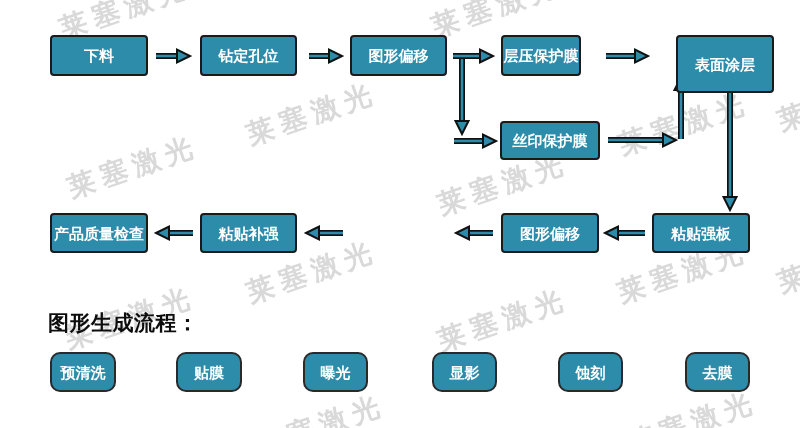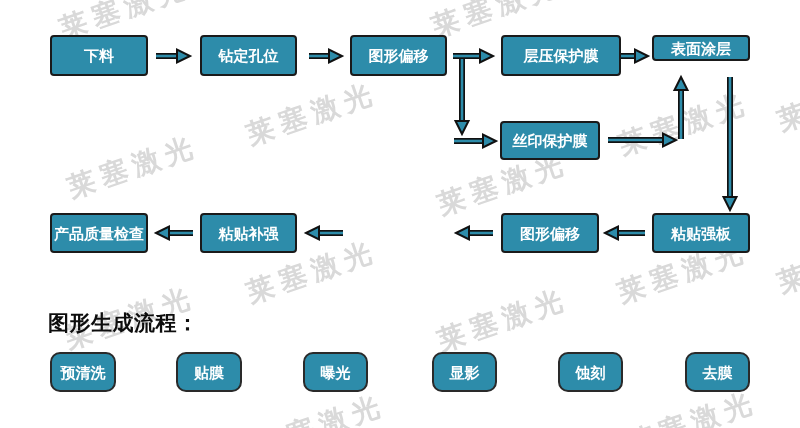--- a/index.html
+++ b/index.html
@@ -121,24 +121,24 @@
 
   <div class="flow-box" style="left:50px; top:35px; width:98px; height:41px">
     <span>下料</span>
   </div>
   <div class="flow-box" style="left:200px; top:35px; width:97px; height:41px">
     <span>钻定孔位</span>
   </div>
   <div class="flow-box" style="left:350px; top:35px; width:97px; height:41px">
     <span>图形偏移</span>
   </div>
-  <div class="flow-box" style="left:501px; top:35px; width:120px; height:41px">
+  <div class="flow-box" style="left:501px; top:35px; width:80px; height:41px">
     <span>层压保护膜</span>
   </div>
-  <div class="flow-box" style="left:652px; top:35px; width:98px; height:26px">
+  <div class="flow-box" style="left:676px; top:35px; width:98px; height:58px">
     <span>表面涂层</span>
   </div>
 
   <div class="flow-box" style="left:500px; top:121px; width:100px; height:39px">
     <span>丝印保护膜</span>
   </div>
 
   <div class="flow-box" style="left:50px; top:213px; width:98px; height:40px">
     <span>产品质量检查</span>
   </div>

